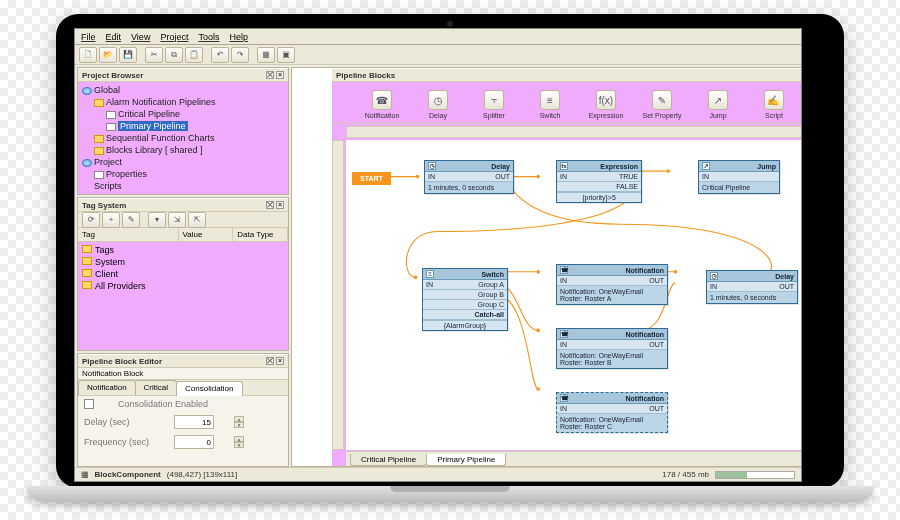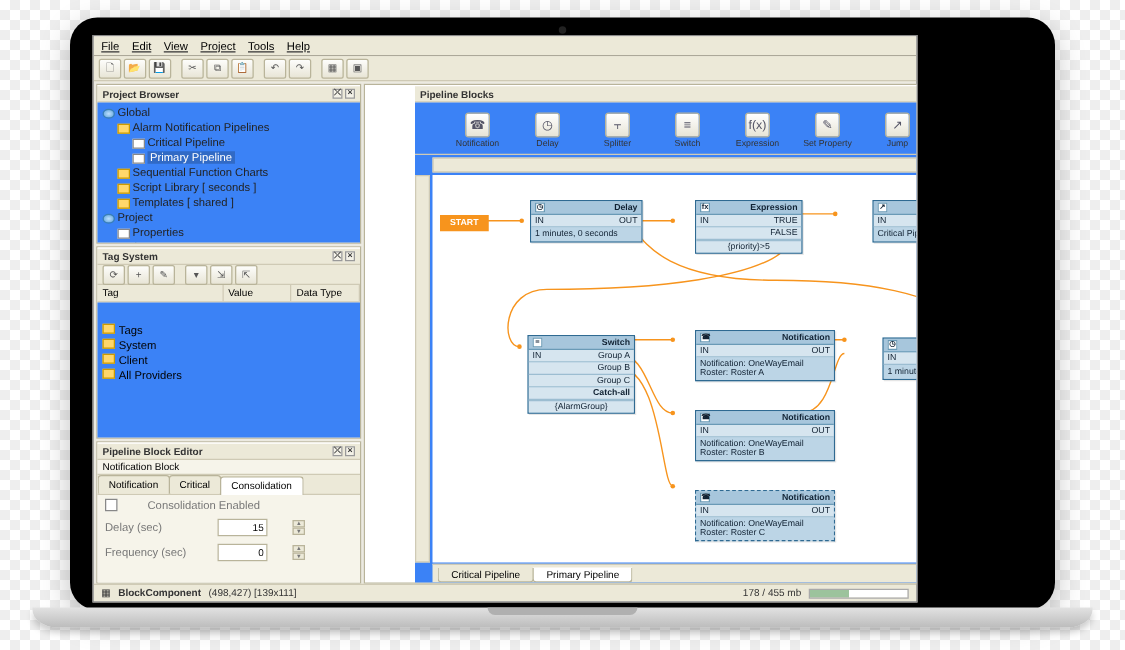--- a/index.html
+++ b/index.html
@@ -2,33 +2,33 @@
 <html><head>
 <meta charset="utf-8">
 <style>
   * { box-sizing: border-box; margin: 0; padding: 0; }
   html, body { width: 900px; height: 520px; overflow: hidden; font-family: Tahoma, Arial, sans-serif; font-size: 9px; background: repeating-conic-gradient(#eee 0 25%, #fff 0 50%) 0 0/16px 16px; }
   
   .laptop { position: absolute; left: 56px; top: 14px; width: 788px; height: 474px; background:#000; border-radius:22px; padding:14px 18px 0 18px; box-shadow:0 8px 24px rgba(0,0,0,.25); }
   .laptop:before { content:""; position:absolute; left:50%; top:7px; width:6px; height:6px; margin-left:-3px; background:#222; border-radius:50%; }
   .base { position:absolute; left:26px; top:486px; width:848px; height:16px; background:linear-gradient(#e2e2e2,#bcbcbc); border-radius:0 0 20px 20px/0 0 14px 14px; box-shadow:0 4px 6px rgba(0,0,0,.2); }
   .base:before { content:""; position:absolute; top:0; left:50%; width:120px; height:6px; margin-left:-60px; background:#b0b0b0; border-radius:0 0 10px 10px; }
-  .screen { width:660px; height:454px; background:#eceae1; border:1px solid #888; position:relative; overflow:hidden; }
+  .screen { width:728px; height:454px; background:#eceae1; border:1px solid #888; position:relative; overflow:hidden; }
 
   
   .menubar { height:16px; background:#ece9d8; border-bottom:1px solid #aca899; display:flex; gap:10px; padding:0 6px; align-items:center; }
   .menubar span { text-decoration:underline; text-decoration-color:#333; color:#000; }
   .toolbar { height:20px; background:#ece9d8; border-bottom:1px solid #cfcab5; display:flex; gap:2px; align-items:center; padding:0 4px; }
   .tbtn { width:18px; height:16px; background:linear-gradient(#fdfdfb,#e8e5d6); border:1px solid #b9b49a; border-radius:2px; display:flex; align-items:center; justify-content:center; font-size:8px; color:#555; }
   .tbtn.sep { width:4px; background:none; border:none; }
   .panel-title { height:14px; background:#ece9d8; border-top:1px solid #fff; border-bottom:1px solid #cfcab5; padding:0 4px; display:flex; align-items:center; justify-content:space-between; color:#333; font-weight:bold; font-size:8px;}
   .panel-title .dock { display:flex; gap:2px; }
   .panel-title .dock i { width:8px; height:8px; border:1px solid #999; font-style:normal; font-size:7px; line-height:6px; text-align:center; background:#f4f2e8;}
   .panel { background:#fff; border:1px solid #b9b49a; position:absolute; display:flex; flex-direction:column; }
-  .panel-body { flex:1; overflow:hidden; background:#3b82f6; position:relative; }
+  .panel-body { flex:1; overflow:hidden; background:#f0abfc; position:relative; }
 
   
   #p-browser { left:2px; top:38px; width:212px; height:128px; }
   #p-tag    { left:2px; top:168px; width:212px; height:154px; }
   #p-editor { left:2px; top:324px; width:212px; height:114px; }
 
   
   #p-pipe   { left:216px; top:38px; width:534px; height:400px;padding-left:40px; }
 
   
@@ -37,21 +37,21 @@
   .tree .node { white-space:nowrap; }
   .tree .ico { display:inline-block; width:10px; height:8px; margin-right:2px; vertical-align:middle; }
   .ico-folder { background:#ffd76b; border:1px solid #cc9a00; }
   .ico-page   { background:#fff; border:1px solid #888; }
   .ico-globe  { background:radial-gradient(#bde0ff,#5aa0d8); border-radius:50%; border:1px solid #3a7fb5;}
   .tree .sel { background:#316ac5; color:#fff; padding:0 2px; }
 
   
   .colhdr { display:flex; background:#ece9d8; border-bottom:1px solid #cfcab5; height:14px; }
   .colhdr div { border-right:1px solid #cfcab5; padding:0 4px; line-height:14px; font-size:8px; }
-  .tagtree { padding:16px 4px; line-height:12px; }
+  .tagtree { padding:2px 4px; line-height:12px; }
   .tagtree .ico { display:inline-block; width:10px; height:8px; background:#ffd76b; border:1px solid #cc9a00; margin-right:3px; }
 
   
   .tabs { display:flex; height:16px; background:#ece9d8; border-bottom:1px solid #cfcab5; }
   .tab { padding:1px 8px; border:1px solid #b9b49a; border-bottom:none; background:#ece9d8; margin-right:-1px; font-size:8px; line-height:12px; border-radius:3px 3px 0 0;}
   .tab.active { background:#fff; position:relative; top:1px; }
   .formrow { display:flex; align-items:center; gap:20px; padding:3px 6px; color:#777; }
   .formrow input[type=text]{ width:40px; height:14px; border:1px solid #b9b49a; font-size:8px; text-align:right; padding-right:2px;}
   .spinner { width:10px; display:flex; flex-direction:column; }
   .spinner b { height:6px; border:1px solid #b9b49a; background:#ece9d8; font-size:5px; line-height:4px; text-align:center; }
@@ -130,22 +130,21 @@
       <div class="panel-body tree">
         <div class="node"><span class="ico ico-globe"></span><span>Global</span></div>
         <ul>
           <li class="node"><span class="ico ico-folder"></span><span>Alarm Notification Pipelines</span>
             <ul>
               <li class="node"><span class="ico ico-page"></span><span>Critical Pipeline</span></li>
               <li class="node"><span class="ico ico-page"></span><span class="sel">Primary Pipeline</span></li>
             </ul>
           </li>
           <li class="node"><span class="ico ico-folder"></span><span>Sequential Function Charts</span></li>
-          <li class="node"><span class="ico ico-folder"></span><span>Script Library  [ seconds ]</span></li>
-          <li class="node"><span class="ico ico-folder"></span><span>Templates  [ shared ]</span></li>
+          <li class="node"><span class="ico ico-folder"></span><span>Blocks Library  [ shared ]</span></li>
         </ul>
         <div class="node"><span class="ico ico-globe"></span><span>Project</span></div>
         <ul>
           <li class="node"><span class="ico ico-page"></span><span>Properties</span></li>
           <li class="node"><span>Scripts</span></li>
 
         </ul>
       </div>
     </div>
 

